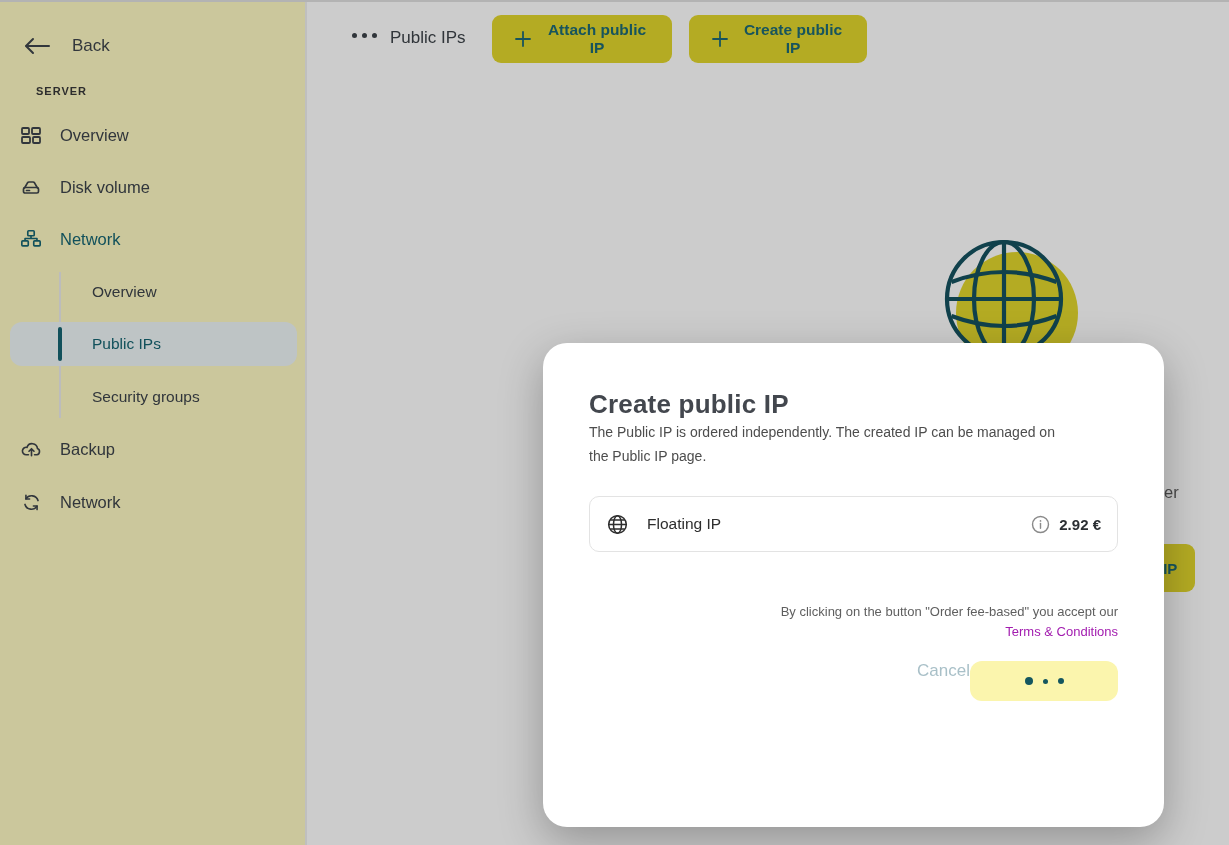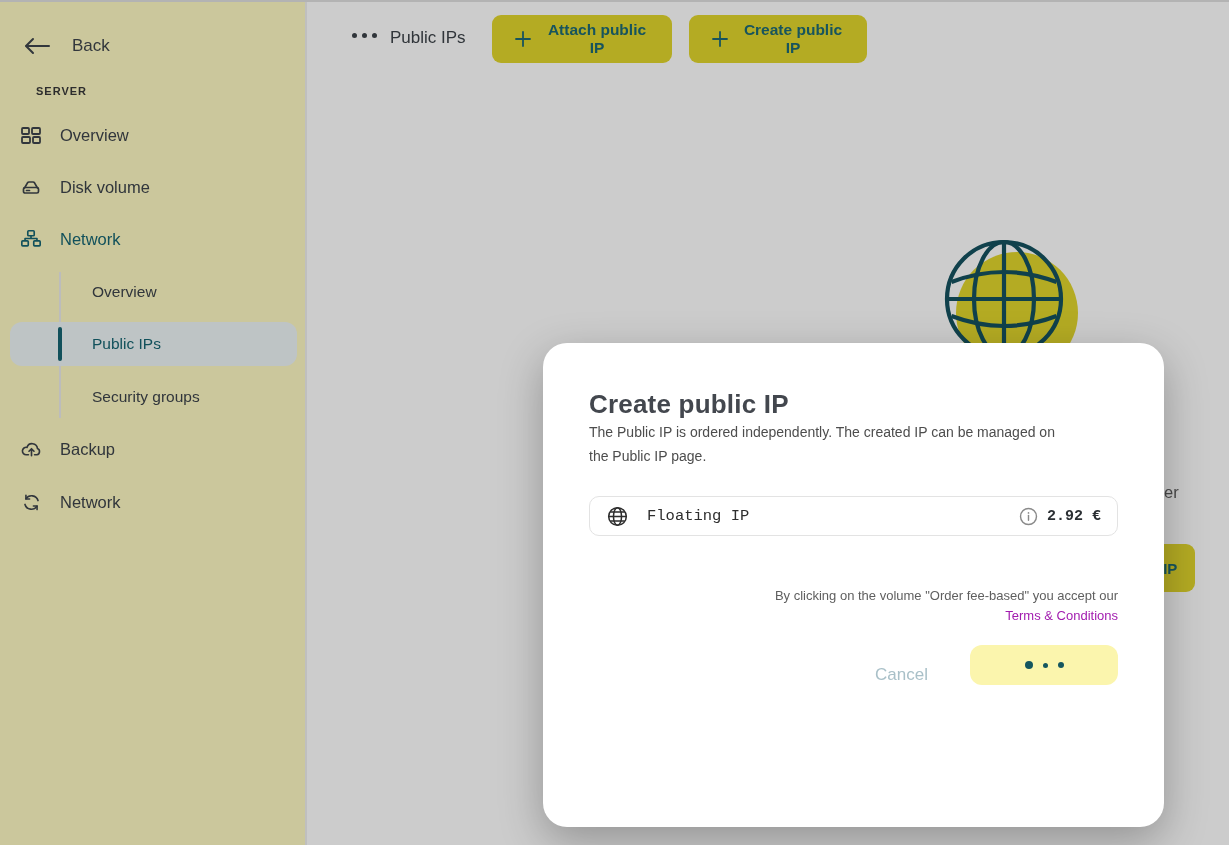--- a/index.html
+++ b/index.html
@@ -60,29 +60,29 @@
   .backdrop { position:absolute; inset:0; background:rgba(0,0,0,0.2); z-index:5; }
   .modal {
     position:absolute; left:543px; top:343px; width:621px; height:484px;
     background:#fff; border-radius:24px; z-index:10;
     box-shadow:0 14px 44px rgba(0,0,0,0.28);
     padding:46px 46px 40px 46px;
   }
   .modal h2 { font-size:26px; font-weight:bold; color:#43474e; letter-spacing:0.2px; }
   .modal .desc { font-size:14px; line-height:24px; color:#4d4d4d; max-width:478px; }
   .ip-row {
-    margin-top:28px; height:40px; border:1px solid #e3e3e3; border-radius:10px;
-    display:flex; align-items:center; padding:8px 16px; cursor:pointer; background:#fff;font-family:Liberation Mono, monospace;
+    margin-top:28px; height:56px; border:1px solid #e3e3e3; border-radius:10px;
+    display:flex; align-items:center; padding:8px 16px; cursor:pointer; background:#fff;
   }
   .ip-row .ip-label { margin-left:18px; font-size:15.5px; color:#2e2e2e; }
   .ip-row .spacer { flex:1; }
   .ip-row .price { margin-left:9px; font-size:15px; font-weight:bold; color:#2b2f33; }
   .terms { margin-top:50px; text-align:right; font-size:13px; line-height:20px; color:#5f5f5f; }
   .terms a { color:#a21caf; text-decoration:none; cursor:pointer; }
-  .modal-actions { margin-top:19px; display:flex; justify-content:flex-end; align-items:flex-end; gap:42px; }
+  .modal-actions { margin-top:19px; display:flex; justify-content:flex-end; align-items:flex-start; }
   .cancel-btn { background:none; border:none; font-family:inherit; font-size:17px; color:#a9c0c8; cursor:pointer; }
   .submit-btn {
     width:148px; height:40px; border:none; border-radius:12px; background:#fbf5ad;
     display:flex; align-items:center; justify-content:center; gap:10px; cursor:pointer;
   }
   .submit-btn i { background:#14565f; border-radius:50%; display:block; }
   .submit-btn i.d1 { width:8px; height:8px; }
   .submit-btn i.d2 { width:5px; height:5px; }
   .submit-btn i.d3 { width:6px; height:6px; }
 
@@ -263,21 +263,21 @@
         <svg width="19" height="19" viewBox="0 0 20 20" fill="none" stroke="#8a8a8a" stroke-width="1.5" stroke-linecap="round">
           <circle cx="10" cy="10" r="8.4"></circle>
           <path d="M10 9 V14"></path>
           <circle cx="10" cy="6.2" r="0.9" fill="#8a8a8a" stroke="none"></circle>
         </svg>
       </span>
       <span class="price">2.92 €</span>
     </div>
 
     <div class="terms">
-      <span>By clicking on the volume "Order fee-based" you accept our</span><br>
+      <span>By clicking on the button "Order fee-based" you accept our</span><br>
       <a>Terms &amp; Conditions</a>
     </div>
 
     <div class="modal-actions">
       <button class="cancel-btn">Cancel</button>
       <button class="submit-btn">
         <i class="d1"></i>
           <i class="d2"></i>
           <i class="d3"></i>
       </button>

